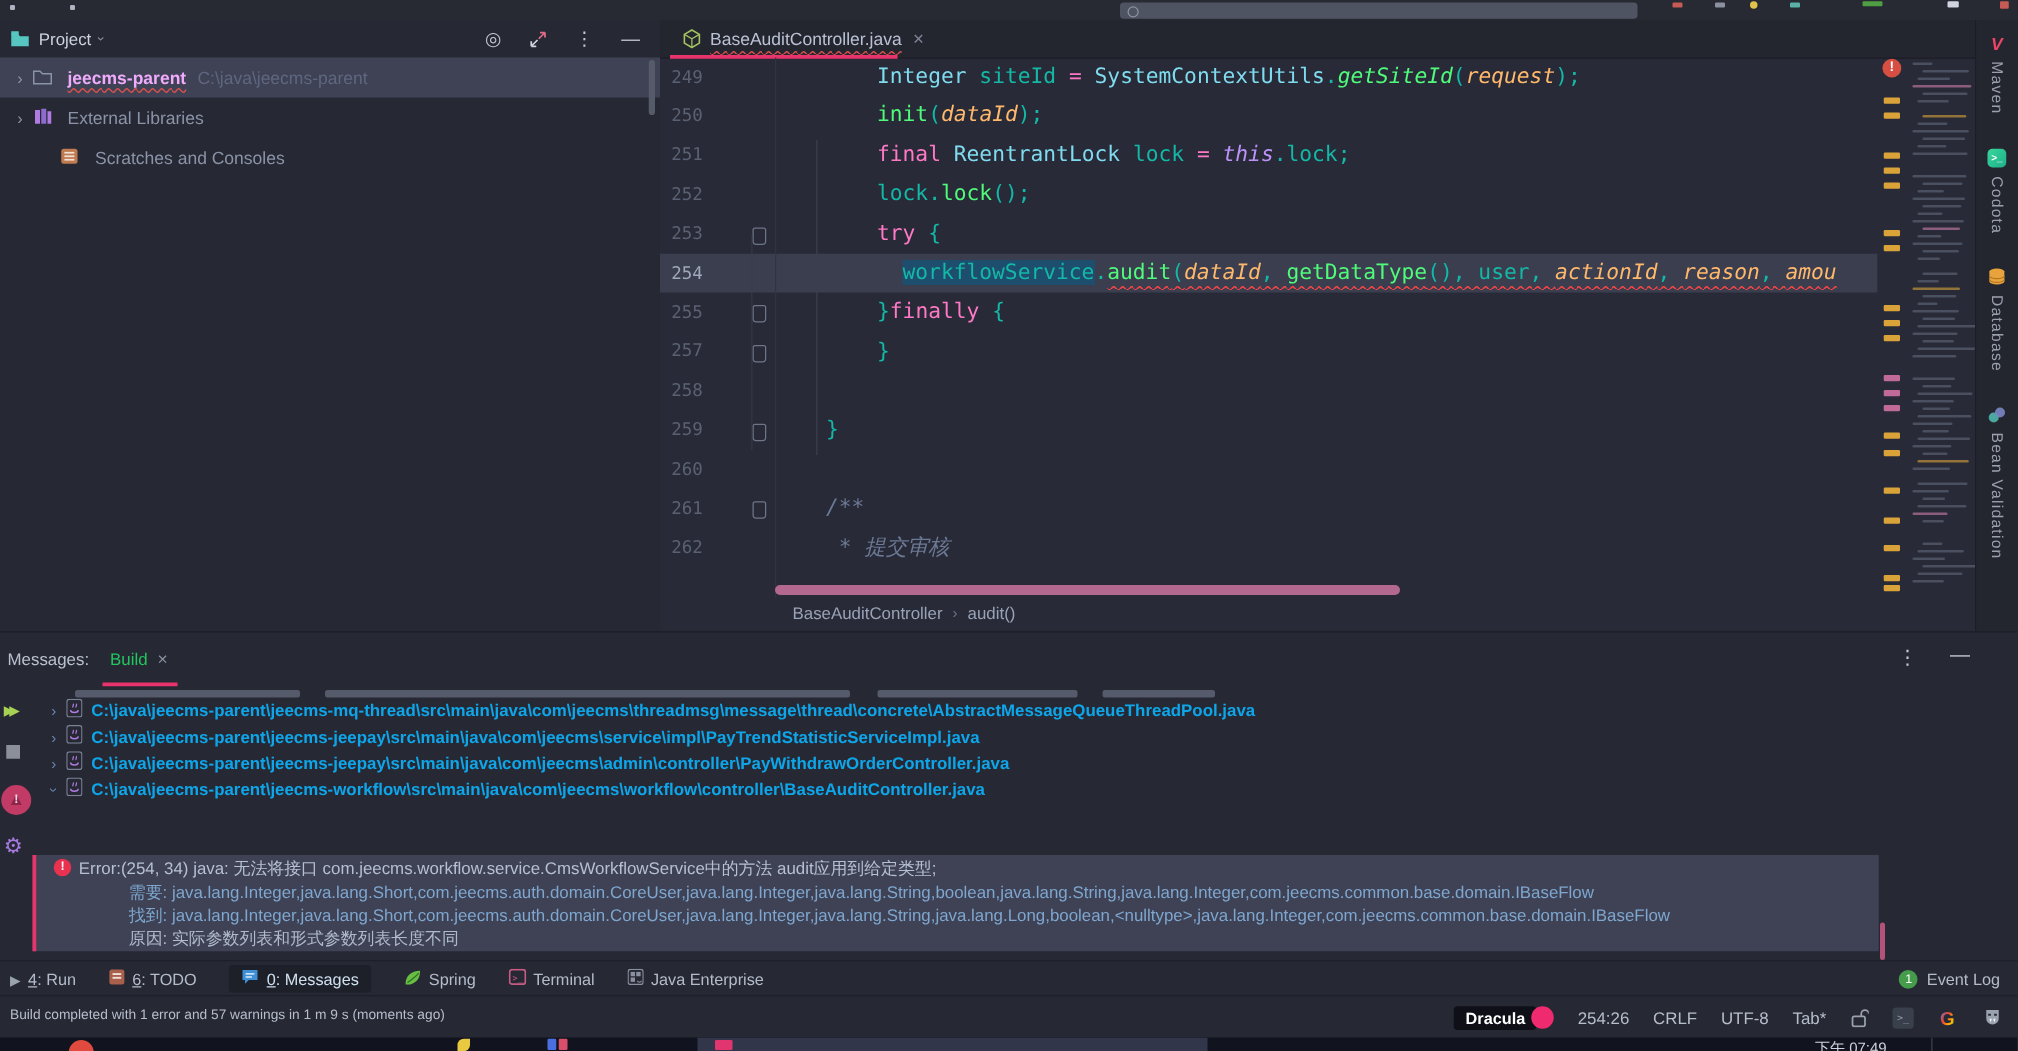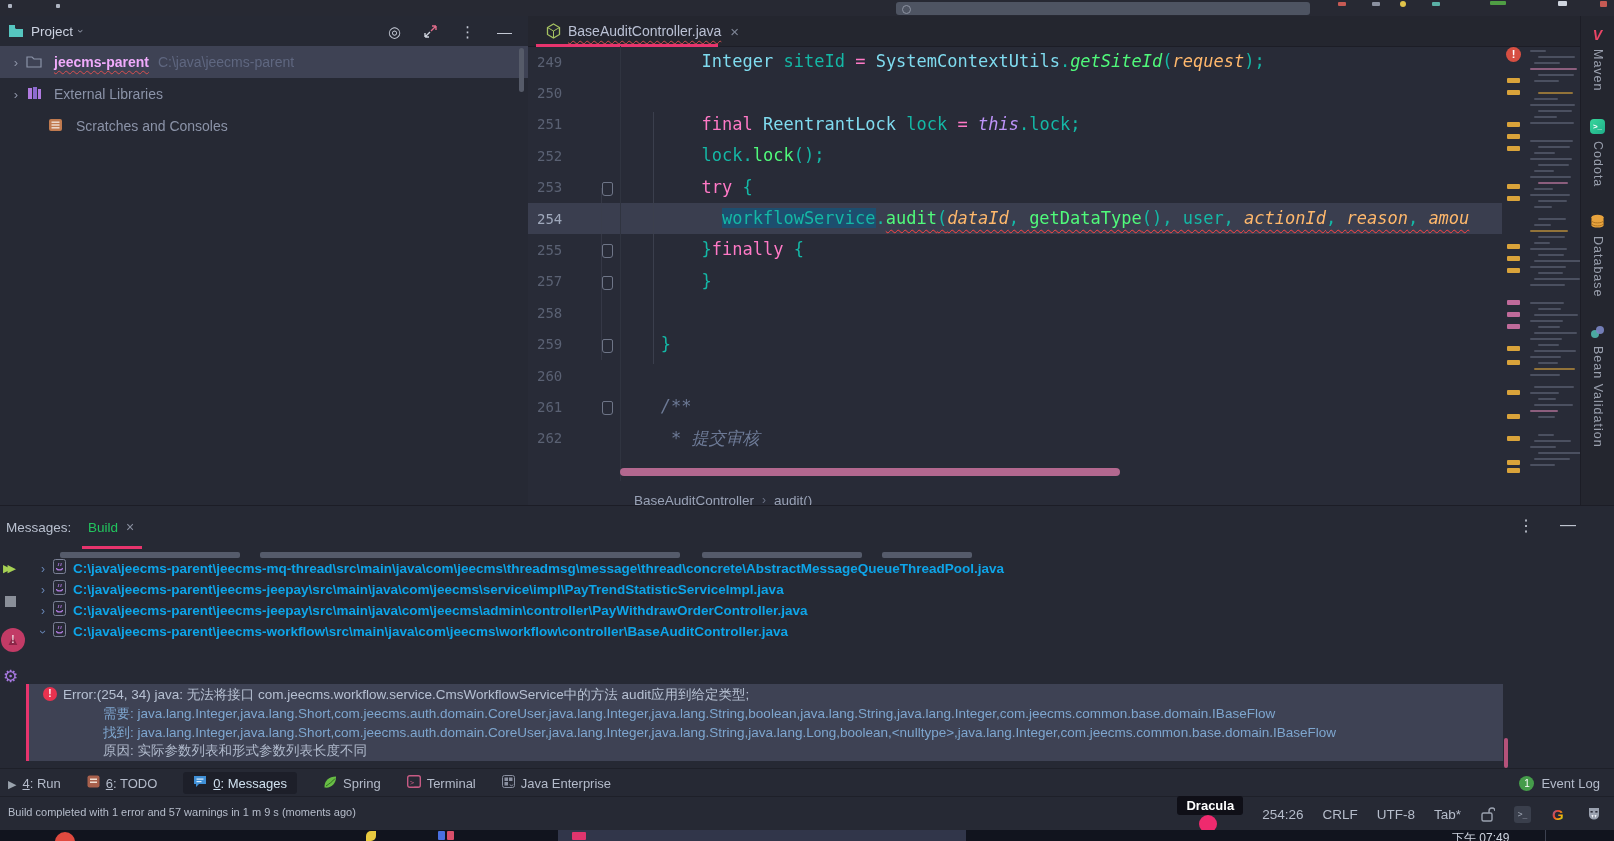--- a/index.html
+++ b/index.html
@@ -73,21 +73,21 @@
   #tool-tabs{position:absolute;left:1052px;top:0;width:34px;height:489px;background:#24262f;border-left:1px solid #1c1d26;
              display:flex;flex-direction:column;align-items:center;padding-top:10px;box-sizing:border-box;}
   .vtab{display:flex;flex-direction:column;align-items:center;margin-bottom:26px;}
   .vtab .vicon{height:18px;display:flex;align-items:center;justify-content:center;margin-bottom:5px;}
   .vlabel{writing-mode:vertical-rl;font-size:12.5px;color:#9aa0ae;letter-spacing:1px;}
   .maven-v{color:#ea4566;font-weight:bold;font-size:14px;font-style:italic;}
   .codota-sq{width:15px;height:15px;border-radius:4px;background:linear-gradient(135deg,#38d79c,#1fae89);
              color:#fff;font-size:8px;line-height:15px;text-align:center;font-weight:bold;}
 
   
-  #breadcrumb{position:absolute;left:528px;top:488px;width:1052px;height:24px;background:#282b37;display:flex;align-items:center;text-align:center;}
+  #breadcrumb{position:absolute;left:528px;top:478px;width:1052px;height:24px;background:#282b37;display:flex;align-items:center;text-align:center;}
   #breadcrumb .crumb{color:#99a2b6;font-size:13.5px;}
   #breadcrumb .bc-sep{color:#6b7286;margin:0 8px;font-size:12px;}
   #bc-first{margin-left:106px;}
 
   
   #messages{position:absolute;left:0;top:505px;width:1614px;height:263px;background:#262934;border-top:1px solid #1c1d26;}
   #msg-label{position:absolute;left:6px;top:14px;font-size:13.5px;color:#b9c0cf;}
   #msg-tab{position:absolute;left:88px;top:14px;font-size:13.5px;color:#22c55e;}
   #msg-tab-close{position:absolute;left:126px;top:13px;color:#8a90a0;font-size:14px;}
   #msg-tab-underline{position:absolute;left:82px;top:40px;width:60px;height:3px;background:#e7346d;}
@@ -125,21 +125,21 @@
   .tw{display:flex;align-items:center;gap:6px;font-size:13px;color:#b4bbca;white-space:nowrap;}
   .tw.active{background:#1d1f29;border-radius:3px;padding:3px 10px;color:#cfe0ee;}
   .tw u{text-decoration:underline;}
   #tw-right{position:absolute;right:14px;top:0;height:28px;display:flex;align-items:center;gap:7px;font-size:13px;color:#b4bbca;}
   #ev-badge{width:15px;height:15px;border-radius:50%;background:#459c4a;color:#fff;font-size:10px;text-align:center;line-height:15px;}
 
   
   #statusbar{position:absolute;left:0;top:796px;width:1614px;height:34px;background:#262934;border-top:1px solid #1e2029;}
   #sb-msg{position:absolute;left:8px;top:9px;font-size:11px;color:#b6bdcb;}
   #sb-right{position:absolute;right:12px;top:0;height:34px;display:flex;align-items:center;gap:19px;font-size:13.5px;color:#b6bdcb;}
-  #sb-theme{display:flex;align-items:center;flex-direction:column;}
+  #sb-theme{display:flex;align-items:center;}
   #sb-theme .badge{background:#0f0f17;color:#fff;font-weight:bold;font-size:13px;border-radius:3px;padding:2px 9px;}
   #sb-theme .pinkdot{width:18px;height:18px;border-radius:50%;background:#ef2a6e;margin-left:-4px;}
   .sb-mini{width:17px;height:17px;border-radius:3px;background:#3a3f4c;color:#9aa1af;font-size:8px;line-height:17px;text-align:center;
            font-family:"DejaVu Sans Mono",monospace;}
 
   
   #taskbar{position:absolute;left:0;top:830px;width:1614px;height:11px;background:#11141e;overflow:hidden;}
   #tb-light{position:absolute;left:558px;top:0;width:408px;height:11px;background:#31364a;}
   #tb-time{position:absolute;left:1452px;top:0;font-size:12px;color:#cdd3de;}
   #tb-div{position:absolute;left:1545px;top:0;width:1px;height:11px;background:#3c4150;}
@@ -229,20 +229,21 @@
 
     <div id="code">
         <div class="crow">
           <span class="ln">249</span>
           <span class="foldcol"></span>
           <span class="codeline" style="padding-left: 81.6px;"><span class="tk cls">Integer</span><span class="tk pl"> siteId </span><span class="tk kw">=</span><span class="tk pl"> </span><span class="tk cls">SystemContextUtils</span><span class="tk pl">.</span><span class="tk fni">getSiteId</span><span class="tk pl">(</span><span class="tk pm">request</span><span class="tk pl">);</span></span>
         </div>
         <div class="crow">
           <span class="ln">250</span>
           <span class="foldcol"></span>
+          <span class="codeline" style="padding-left: 81.6px;"><span class="tk fn">init</span><span class="tk pl">(</span><span class="tk pm">dataId</span><span class="tk pl">);</span></span>
         </div>
         <div class="crow">
           <span class="ln">251</span>
           <span class="foldcol"></span>
           <span class="codeline" style="padding-left: 81.6px;"><span class="tk kw">final </span><span class="tk cls">ReentrantLock</span><span class="tk pl"> lock </span><span class="tk kw">=</span><span class="tk pl"> </span><span class="tk th">this</span><span class="tk pl">.lock;</span></span>
         </div>
         <div class="crow">
           <span class="ln">252</span>
           <span class="foldcol"></span>
           <span class="codeline" style="padding-left: 81.6px;"><span class="tk pl">lock.</span><span class="tk fn">lock</span><span class="tk pl">();</span></span>

